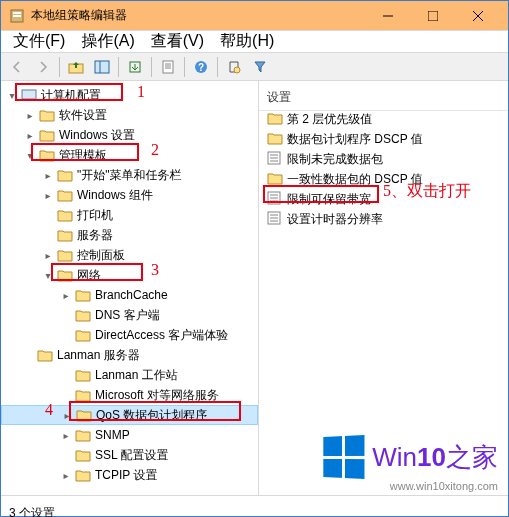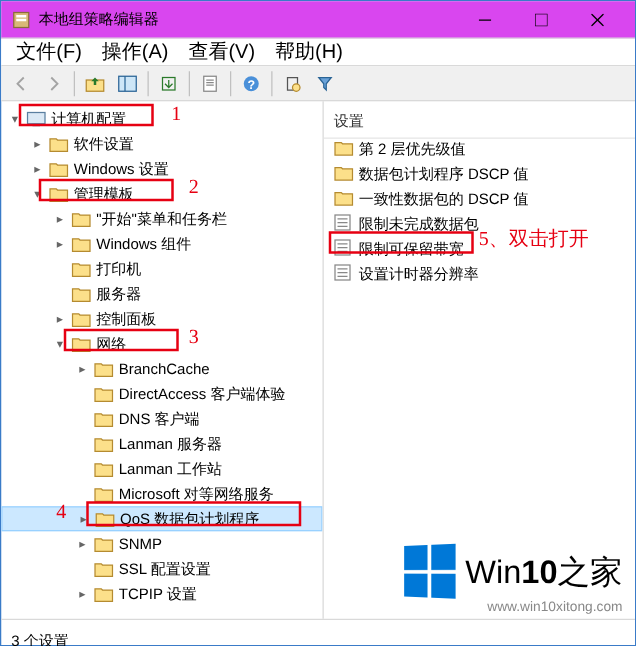--- a/index.html
+++ b/index.html
@@ -1,18 +1,18 @@
 <!DOCTYPE html>
 <html><head>
 <meta charset="utf-8">
 <style>
 * { box-sizing: border-box; margin: 0; padding: 0; }
 body { font-family: "Microsoft YaHei", SimSun, sans-serif; font-size: 12px; background: #fff; }
 .window { width: 509px; height: 517px; border: 1px solid #3a7bc8; position: relative; background: #fff; }
-.titlebar { height: 30px; background: #d946ef; display: flex; align-items: center; padding: 0 8px; border-bottom: 1px solid #d9d9d9; }
+.titlebar { height: 30px; background: #fdba74; display: flex; align-items: center; padding: 0 8px; border-bottom: 1px solid #d9d9d9; }
 .titlebar .icon { width: 16px; height: 16px; margin-right: 6px; }
 .titlebar .title { flex: 1; font-size: 12px; color: #000; }
 .winbtn { width: 45px; height: 30px; display: flex; align-items: center; justify-content: center; cursor: pointer; }
 .menubar { height: 22px; background: #fff; display: flex; align-items: center; padding: 0 4px; border-bottom: 1px solid #d9d9d9; }
 .menubar .mitem { padding: 2px 8px; cursor: pointer; font-size: 16px; }
 .toolbar { height: 28px; background: #f0f0f0; display: flex; align-items: center; padding: 0 4px; border-bottom: 1px solid #d9d9d9; gap: 2px; }
 .toolbar .tbtn { width: 24px; height: 24px; display: flex; align-items: center; justify-content: center; cursor: pointer; border: 1px solid transparent; }
 .toolbar .tbtn.disabled { opacity: 0.4; cursor: default; }
 .toolbar .sep { width: 1px; height: 20px; background: #c0c0c0; margin: 0 2px; }
 .content { display: flex; height: 414px; }
@@ -24,21 +24,21 @@
 .folder-icon { width: 16px; height: 14px; margin: 0 4px 0 2px; }
 .tree-label { font-size: 12px; }
 .list-header { padding: 4px 8px; font-size: 12px; color: #333; border-bottom: 1px solid #e5e5e5; }
 .list-row { display: flex; align-items: flex-start; height: 20px; padding: 0 8px; cursor: pointer; }
 .list-icon { width: 16px; height: 14px; margin-right: 4px; flex-shrink: 0; }
 .statusbar { height: 36px; border-top: 1px solid #d9d9d9; padding: 2px 8px; font-size: 12px; display: flex; align-items: center; }
 .anno-box { position: absolute; border: 2px solid #e60012; pointer-events: none; }
 .anno-text { position: absolute; color: #e60012; font-size: 16px; pointer-events: none; font-family: SimSun, serif; }
 .watermark { position: absolute; bottom: 24px; right: 10px; text-align: right; pointer-events: none; }
 .watermark .logo { display: flex; align-items: center; justify-content: flex-end; gap: 8px; }
-.watermark .brand { font-size: 26px; color: #000000; font-weight: 300; }
+.watermark .brand { font-size: 26px; color: #6d28d9; font-weight: 300; }
 .watermark .brand b { font-weight: 700; }
 .watermark .url { font-size: 11px; color: #888; margin-top: 2px; }
 .winlogo { display: grid; grid-template-columns: 1fr 1fr; grid-template-rows: 1fr 1fr; gap: 3px; width: 42px; height: 42px; transform: perspective(100px) rotateY(-12deg); }
 .winlogo div { background: #0078d7; }
 </style>
 </head>
 <body>
 
 <div class="window">
 
@@ -216,29 +216,29 @@
           <span class="expander">▸</span>
           <span class="folder-icon"><svg width="16" height="14">
               <path d="M1 3 L6 3 L7 4 L15 4 L15 13 L1 13 Z" fill="#fce08a" stroke="#b58b30"></path>
             </svg></span>
           <span class="tree-label">BranchCache</span>
         </div>
       <div class="tree-row" style="padding-left:72px">
           <span class="folder-icon"><svg width="16" height="14">
               <path d="M1 3 L6 3 L7 4 L15 4 L15 13 L1 13 Z" fill="#fce08a" stroke="#b58b30"></path>
             </svg></span>
+          <span class="tree-label">DNS 客户端</span>
+        </div>
+      <div class="tree-row" style="padding-left:72px">
+          <span class="folder-icon"><svg width="16" height="14">
+              <path d="M1 3 L6 3 L7 4 L15 4 L15 13 L1 13 Z" fill="#fce08a" stroke="#b58b30"></path>
+            </svg></span>
           <span class="tree-label">DirectAccess 客户端体验</span>
         </div>
-      <div class="tree-row" style="padding-left:72px">
-          <span class="folder-icon"><svg width="16" height="14">
-              <path d="M1 3 L6 3 L7 4 L15 4 L15 13 L1 13 Z" fill="#fce08a" stroke="#b58b30"></path>
-            </svg></span>
-          <span class="tree-label">DNS 客户端</span>
-        </div>
-      <div class="tree-row" style="padding-left:72px">
+      <div class="tree-row" style="padding-left:34px">
           <span class="folder-icon"><svg width="16" height="14">
               <path d="M1 3 L6 3 L7 4 L15 4 L15 13 L1 13 Z" fill="#fce08a" stroke="#b58b30"></path>
             </svg></span>
           <span class="tree-label">Lanman 服务器</span>
         </div>
       <div class="tree-row" style="padding-left:72px">
           <span class="folder-icon"><svg width="16" height="14">
               <path d="M1 3 L6 3 L7 4 L15 4 L15 13 L1 13 Z" fill="#fce08a" stroke="#b58b30"></path>
             </svg></span>
           <span class="tree-label">Lanman 工作站</span>
@@ -296,32 +296,32 @@
           <span>第 2 层优先级值</span>
         </div>
       <div class="list-row">
           <span class="list-icon"><svg width="16" height="14">
               <path d="M1 3 L6 3 L7 4 L15 4 L15 13 L1 13 Z" fill="#fce08a" stroke="#b58b30"></path>
             </svg></span>
           <span>数据包计划程序 DSCP 值</span>
         </div>
       <div class="list-row">
           <span class="list-icon"><svg width="16" height="14">
-              <path d="M1 3 L6 3 L7 4 L15 4 L15 13 L1 13 Z" fill="#fce08a" stroke="#b58b30"></path>
-            </svg></span>
-          <span>一致性数据包的 DSCP 值</span>
-        </div>
-      <div class="list-row">
-          <span class="list-icon"><svg width="16" height="14">
               <rect x="1" y="1" width="12" height="12" fill="#fff" stroke="#888"></rect>
               <line x1="3" y1="4" x2="11" y2="4" stroke="#888"></line>
               <line x1="3" y1="7" x2="11" y2="7" stroke="#888"></line>
               <line x1="3" y1="10" x2="11" y2="10" stroke="#888"></line>
             </svg></span>
           <span>限制未完成数据包</span>
+        </div>
+      <div class="list-row">
+          <span class="list-icon"><svg width="16" height="14">
+              <path d="M1 3 L6 3 L7 4 L15 4 L15 13 L1 13 Z" fill="#fce08a" stroke="#b58b30"></path>
+            </svg></span>
+          <span>一致性数据包的 DSCP 值</span>
         </div>
       <div class="list-row">
           <span class="list-icon"><svg width="16" height="14">
               <rect x="1" y="1" width="12" height="12" fill="#fff" stroke="#888"></rect>
               <line x1="3" y1="4" x2="11" y2="4" stroke="#888"></line>
               <line x1="3" y1="7" x2="11" y2="7" stroke="#888"></line>
               <line x1="3" y1="10" x2="11" y2="10" stroke="#888"></line>
             </svg></span>
           <span>限制可保留带宽</span>
         </div>

